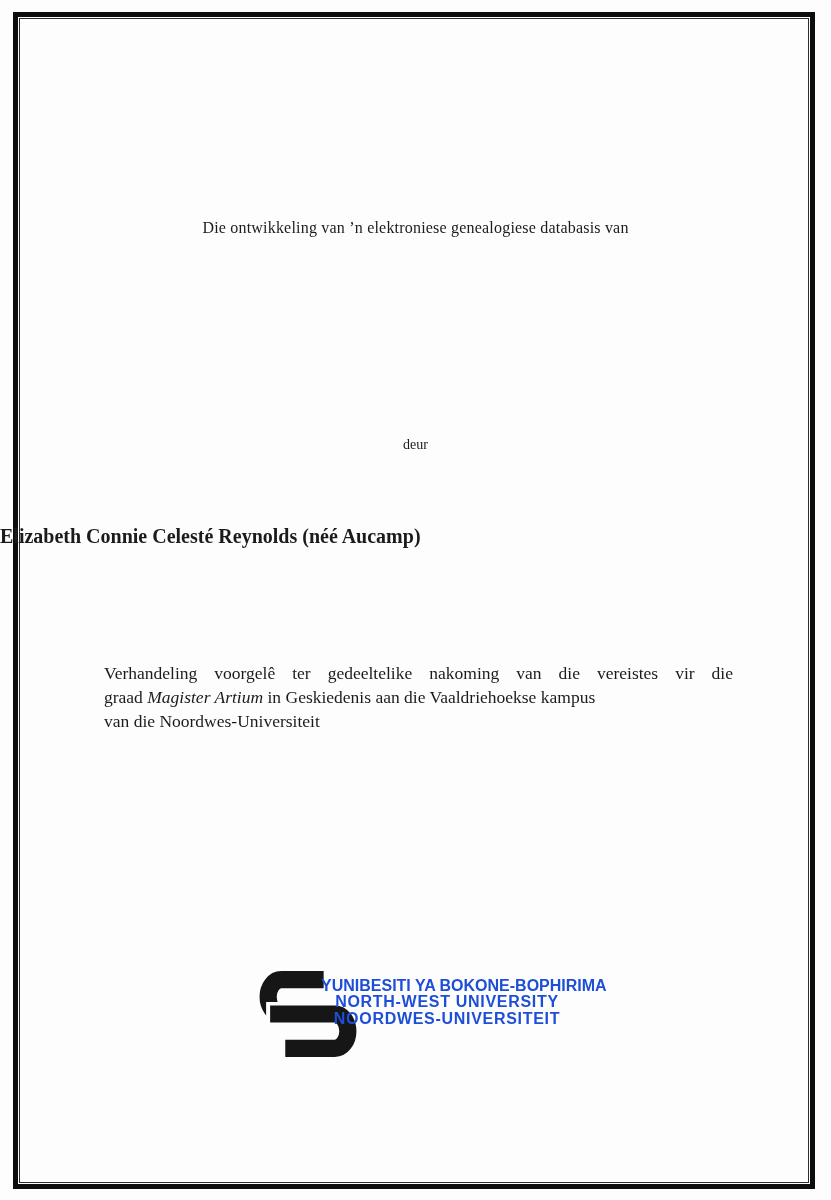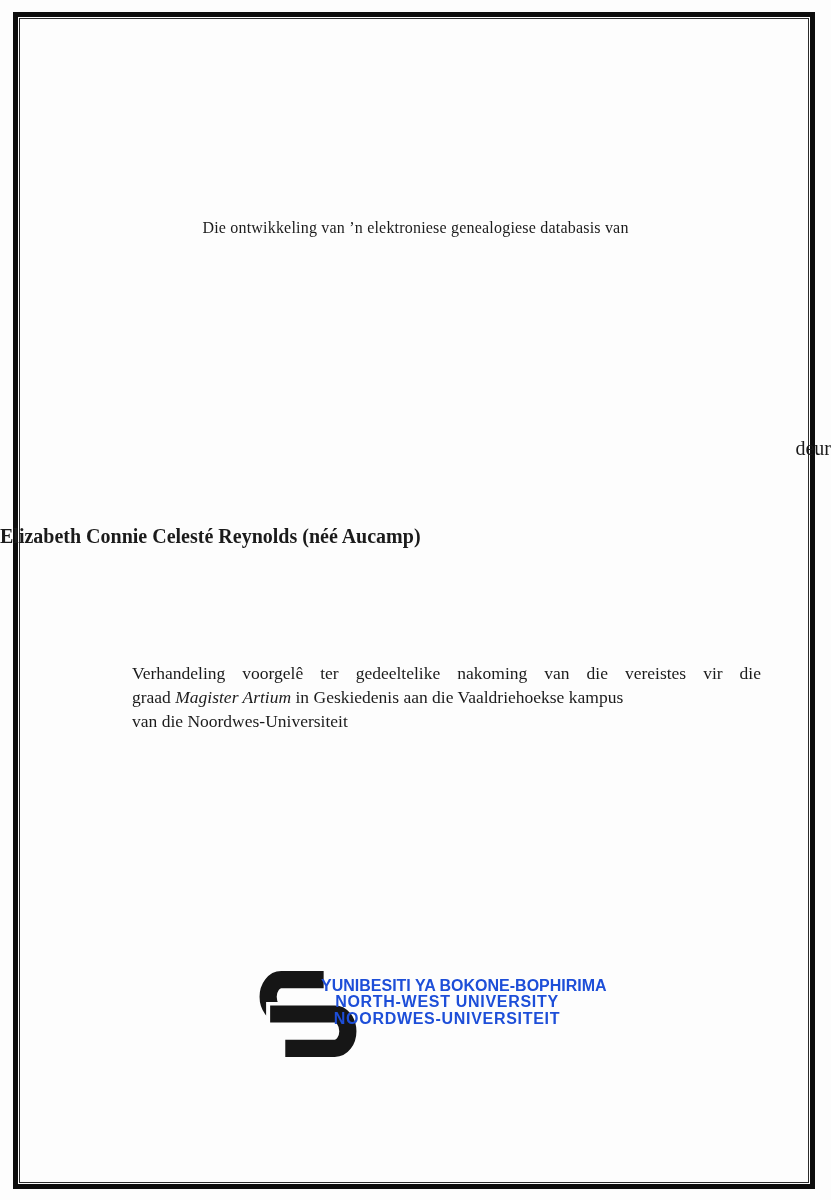--- a/index.html
+++ b/index.html
@@ -31,36 +31,35 @@
     position: absolute;
     top: 206px; left: 70px; right: 70px;
     text-align: center;
     font-size: 16px;
     line-height: 43px;
     letter-spacing: 0.2px;
   }
   .byline {
     position: absolute;
     top: 437px; left: 0; right: 0;
-    text-align: right;
-    font-size: 20px;
+    text-align: center;
+    font-size: 14px;
   }
   .author {
     position: absolute;
     top: 525px; left: 0; right: 0;
     text-align: left;
     font-size: 20px;
     font-weight: bold;
   }
   .statement {
     position: absolute;
     top: 661px; left: 104px; width: 629px;
     font-size: 17.5px;
     line-height: 24px;
-    margin-left: 28px;
   }
   .statement .justified {
     text-align: justify;
     text-align-last: justify;
   }
   .statement em { font-style: italic; }
   .supervisor-block {
     position: absolute;
     top: 888px; left: 104px;
     font-size: 18px;

